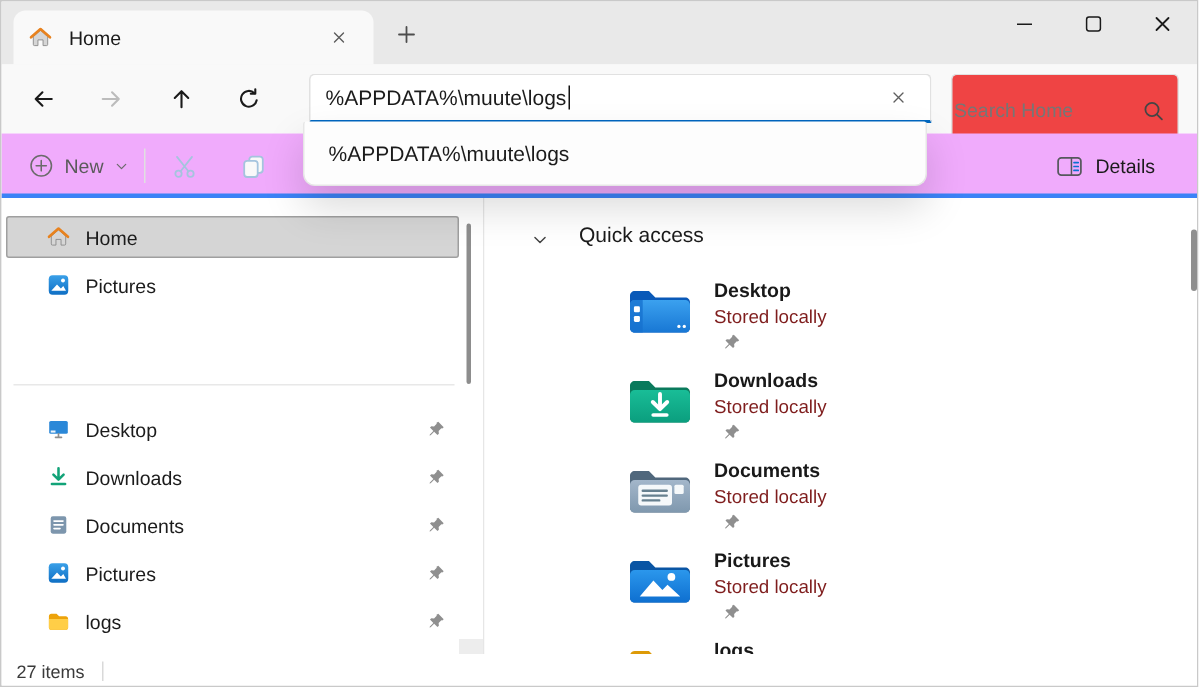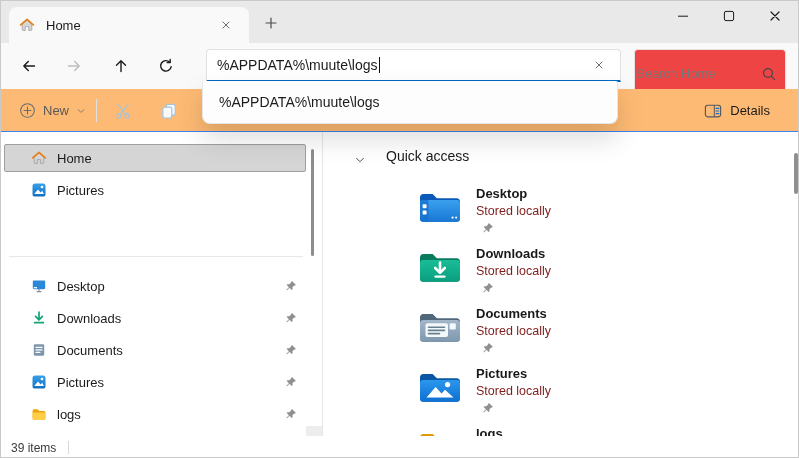--- a/index.html
+++ b/index.html
@@ -25,21 +25,21 @@
   .address-text { font-size:14px; color:#1b1b1b; white-space:pre; }
   .caret { display:inline-block; width:1px; height:16px; background:#111; margin-left:1px; animation:blink 1.1s steps(1) infinite; }
   @keyframes blink { 50% { opacity:0; } }
   .address-clear { margin-left:auto; width:22px; height:22px; display:flex; align-items:center; justify-content:center; color:#5f5f5f; border-radius:4px; }
   .search-box { position:absolute; left:633px; top:6px; width:152px; height:49px; background:#ef4444; border:1px solid #e1e1e1; border-bottom-color:#c3c3c3; border-radius:4px; display:flex; align-items:center; padding:0 8px 0 1px; }
   .search-box input { flex:1; border:none; outline:none; background:transparent; font-family:inherit; font-size:13px; color:#1b1b1b; min-width:0; }
   .search-box input::placeholder { color:#767676; }
   .search-glyph { color:#454545; flex:0 0 auto; }
 
   
-  .toolbar { position:absolute; left:0; top:88px; width:100%; height:43px; background:#fdba74; border-bottom:1px solid #3b82f6; }
+  .toolbar { position:absolute; left:0; top:88px; width:100%; height:43px; background:#f0abfc; border-bottom:3px solid #3b82f6; }
   .new-button { position:absolute; left:10px; top:6px; height:31px; display:flex; align-items:center; gap:7px; padding:0 8px; border-radius:4px; }
   .new-label { font-size:13px; color:#5a5a5a; }
   .new-button .chev { color:#6b6b6b; }
   .tb-divider { position:absolute; left:95px; top:10px; width:1px; height:23px; background:#e0e0e0; }
   .tb-icon-btn { position:absolute; top:6px; width:32px; height:31px; display:flex; align-items:center; justify-content:center; border-radius:4px; }
   .details-button { position:absolute; right:22px; top:6px; height:31px; display:flex; align-items:center; gap:8px; padding:0 6px; border-radius:4px; }
   .details-label { font-size:13px; color:#1b1b1b; }
 
   
   .suggest { position:absolute; left:201px; top:80px; width:416px; height:43px; background:#fdfdfd; border:1px solid #e6e6e6; border-top:none; border-radius:2px 2px 8px 8px; box-shadow:0 14px 28px rgba(0,0,0,.15); z-index:30; display:flex; flex-direction:column; justify-content:center; }
@@ -508,17 +508,17 @@
         <div class="qa-text">
           <span class="qa-name">logs</span>
         </div>
       </div>
 
       <div class="main-scrollthumb"></div>
     </div>
   </div>
 
   <div class="statusbar">
-    <span class="status-count">39 items</span>
+    <span class="status-count">27 items</span>
     <span class="status-divider"></span>
   </div>
 
 </div>
 
 </body></html>

